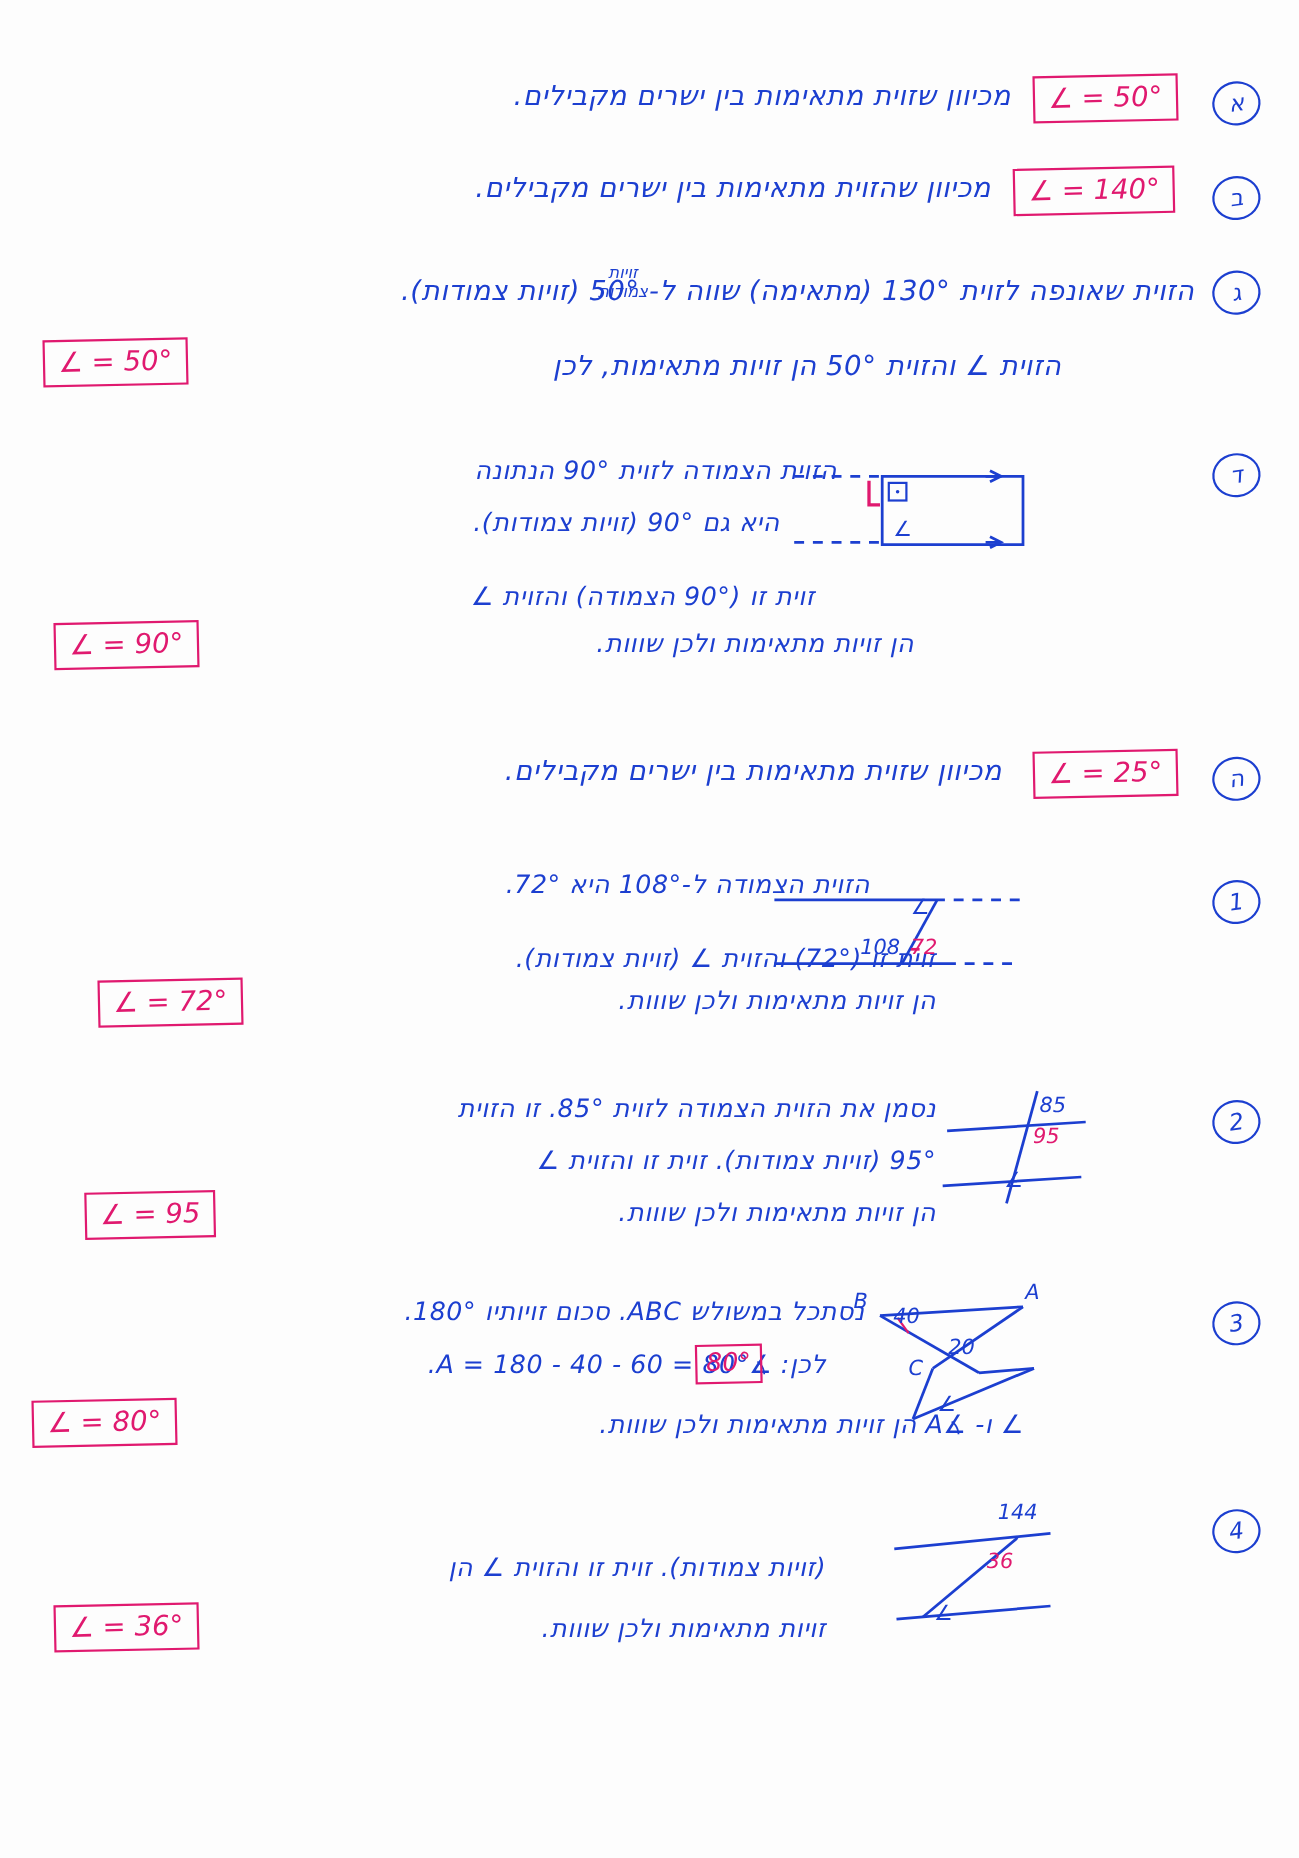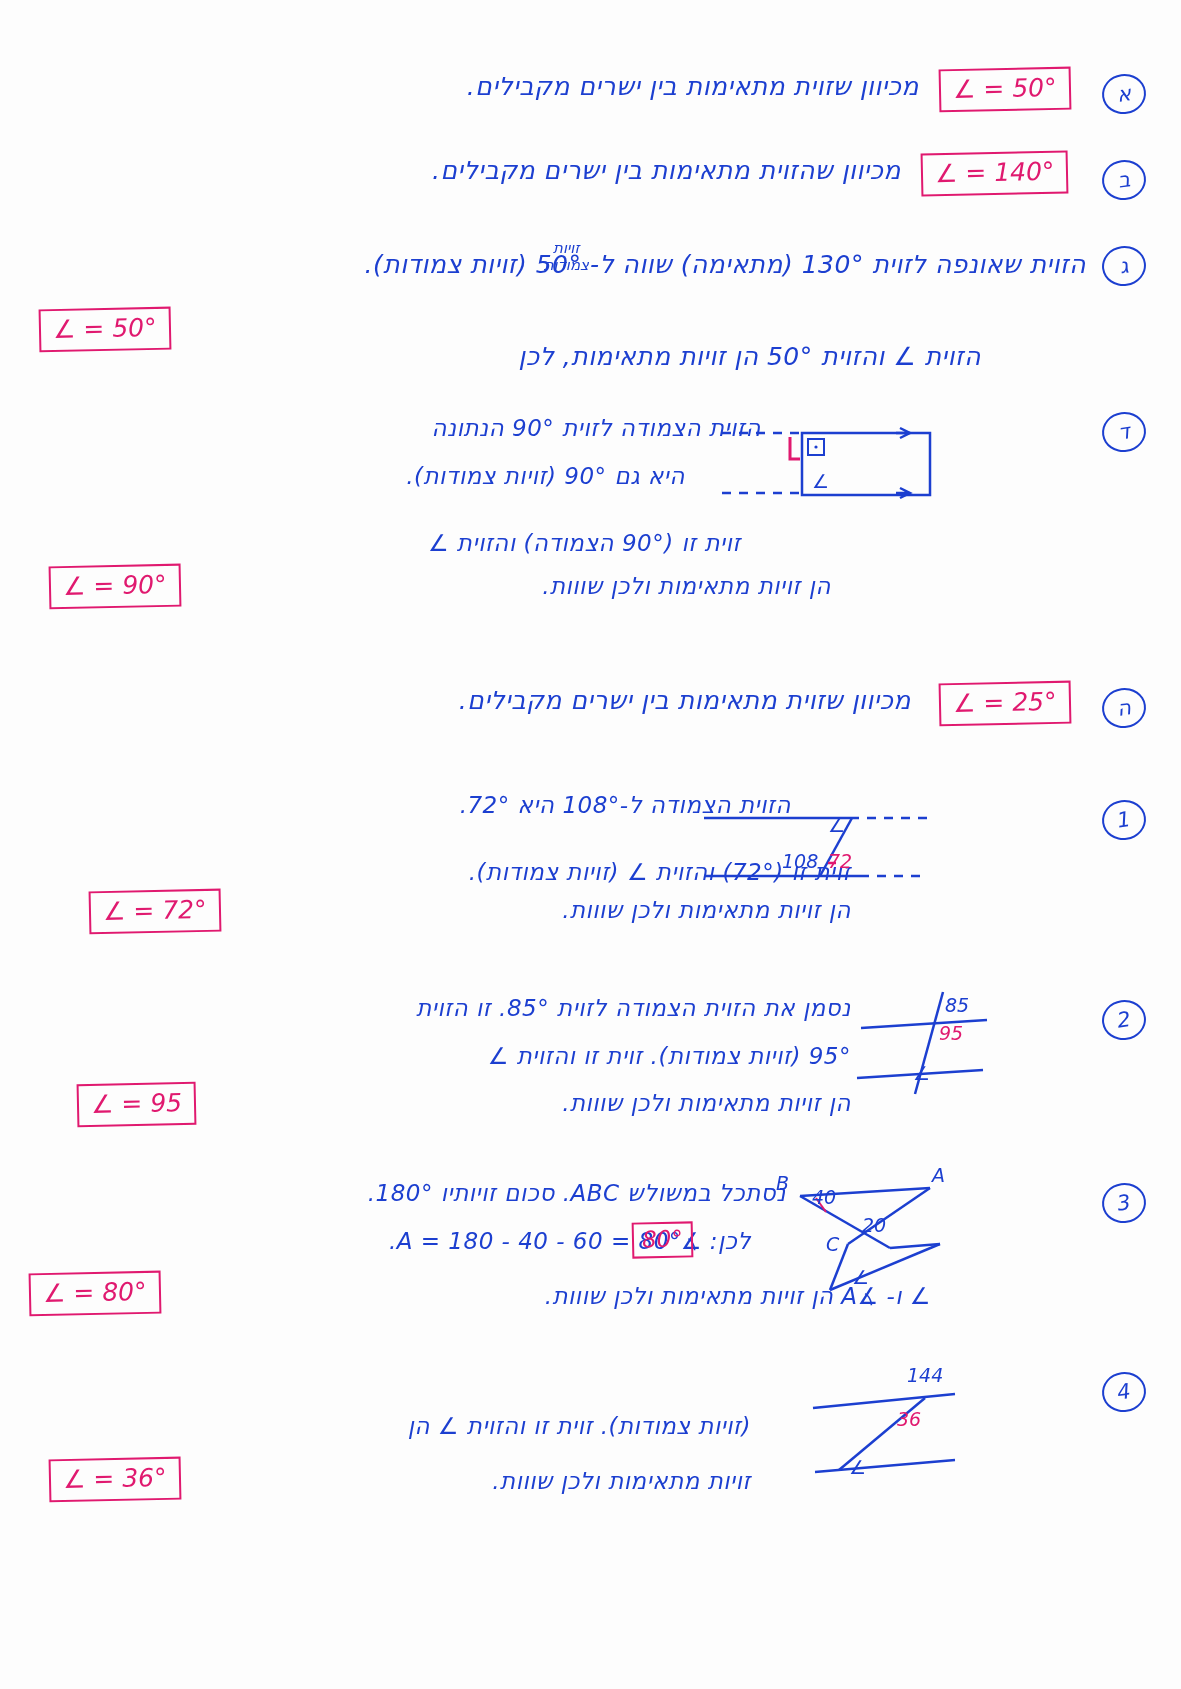--- a/index.html
+++ b/index.html
@@ -89,26 +89,26 @@
   <div class="marker" style="top:74px; right:35px;">א</div>
   <div class="ansbox" style="top:68px; right:110px;">∠ = 50°</div>
   <div class="line" style="top:72px; right:262px;">מכיוון שזוית מתאימות בין ישרים מקבילים.</div>
 
   <div class="marker" style="top:160px; right:35px;">ב</div>
   <div class="ansbox" style="top:152px; right:113px;">∠ = 140°</div>
   <div class="line" style="top:156px; right:280px;">מכיוון שהזוית מתאימות בין ישרים מקבילים.</div>
 
   <div class="marker" style="top:246px; right:35px;">ג</div>
   <div class="line" style="top:250px; right:95px;">הזוית שאונפה לזוית 130° (מתאימה) שווה ל- 50° (זויות צמודות).</div>
-  <div class="line" style="top:318px; right:200px;margin-top:24px;">הזוית ∠ והזוית 50° הן זויות מתאימות, לכן</div>
+  <div class="line" style="top:318px; right:216px;">הזוית ∠ והזוית 50° הן זויות מתאימות, לכן</div>
   <div class="ansbox" style="top:308px; right:1010px;">∠ = 50°</div>
 
   <div class="marker" style="top:412px; right:35px;">ד</div>
   <div class="line sm" style="top:415px; right:420px;">הזוית הצמודה לזוית 90° הנתונה</div>
-  <div class="line sm" style="top:463px; right:496px;">היא גם 90° (זויות צמודות).</div>
+  <div class="line sm" style="top:463px; right:472px;">היא גם 90° (זויות צמודות).</div>
   <div class="line sm" style="top:518px; right:440px;margin-top:12px;">זוית זו (90° הצמודה) והזוית ∠</div>
   <div class="line sm" style="top:573px; right:350px;">הן זויות מתאימות ולכן שווות.</div>
   <div class="ansbox" style="top:565px; right:1000px;">∠ = 90°</div>
 
   <div class="fig" style="top:415px; left:720px;">
     <svg width="230" height="110" viewBox="0 0 230 110">
 
       <path d="M2 18 L82 18" stroke="#1c3fd0" stroke-width="2.5" stroke-dasharray="9 8" fill="none"></path>
       <path d="M2 78 L82 78" stroke="#1c3fd0" stroke-width="2.5" stroke-dasharray="9 8" fill="none"></path>
 

